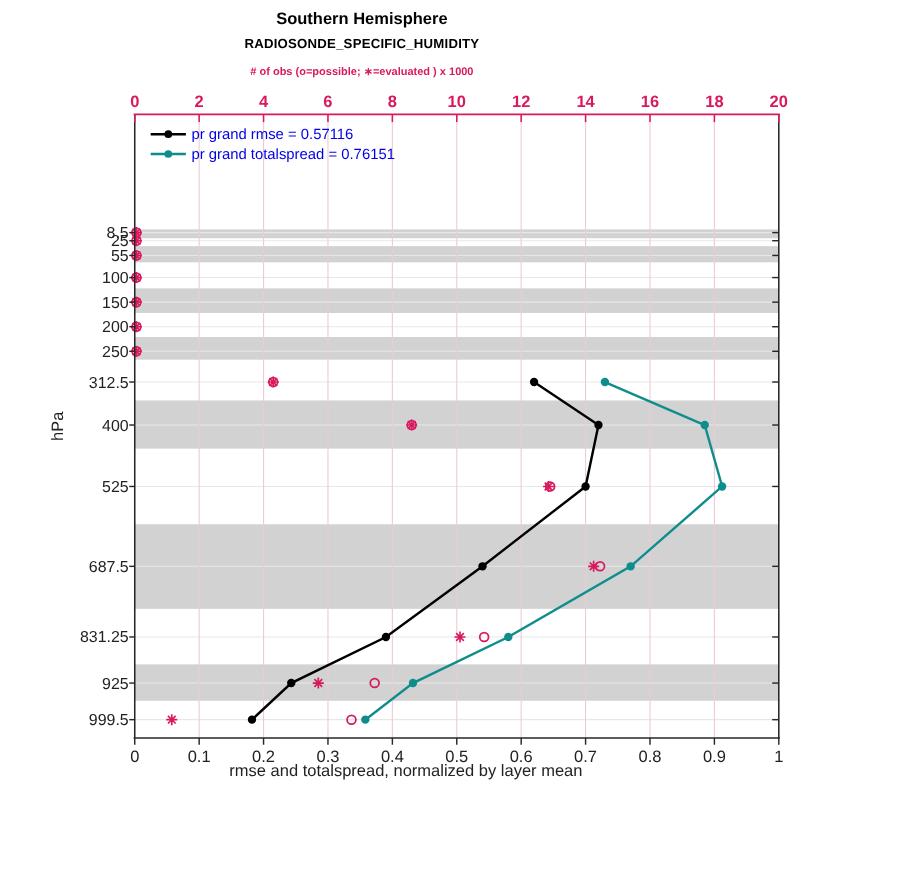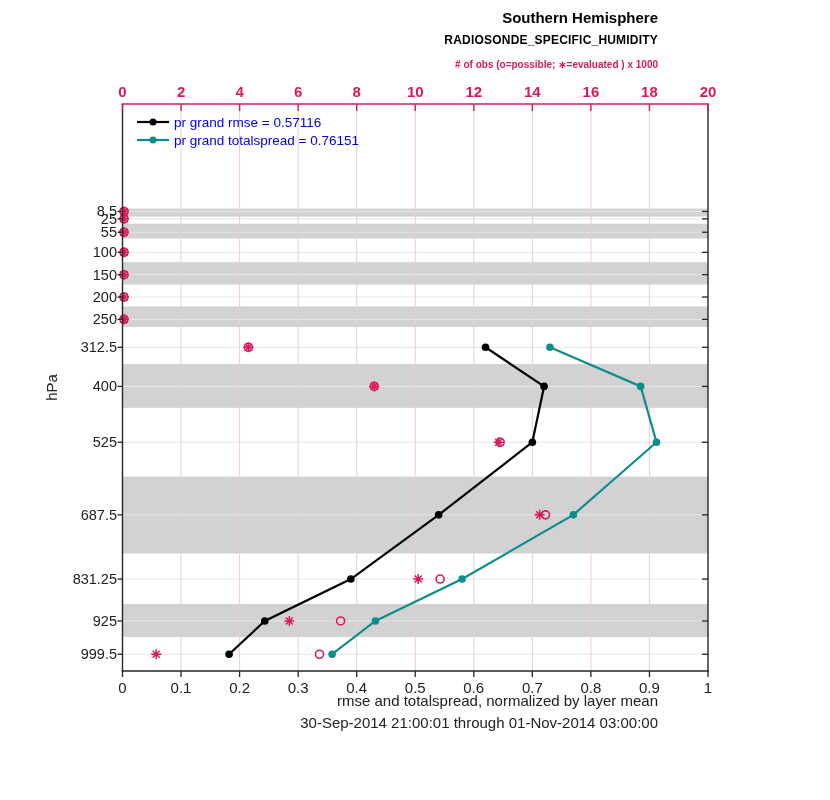--- a/index.html
+++ b/index.html
@@ -1,25 +1,25 @@
 <!DOCTYPE html>
 <html><head>
 <meta charset="utf-8">
 <style>
   html,body{margin:0;padding:0;background:#ffffff;}
   #canvas{
     position:relative;width:830px;height:800px;background:#ffffff;
     font-family:"Liberation Sans", sans-serif;overflow:hidden;
   }
   .abs{position:absolute;}
-  .ctr{left:0;width:658px;text-align:right;}
+  .ctr{left:0;width:658px;text-align:center;}
   #title1{top:9px;font-size:15px;font-weight:bold;color:#000;}
   #title2{top:33px;font-size:12px;font-weight:bold;color:#000;letter-spacing:0.2px;}
   #title3{top:59px;font-size:10px;font-weight:bold;color:#d9195f;}
-  #xlabel{top:692px;font-size:15px;color:#222;}
+  #xlabel{top:692px;font-size:15px;color:#222;margin-left:40px;}
   #timespan{top:714px;font-size:15px;color:#222;}
   #datafile{top:771px;font-size:7.5px;color:#222;}
   svg{position:absolute;left:0;top:0;}
 </style>
 </head>
 <body>
 
 <div id="canvas">
   <div id="title1" class="abs ctr">Southern Hemisphere</div>
   <div id="title2" class="abs ctr">RADIOSONDE_SPECIFIC_HUMIDITY</div>
@@ -193,14 +193,13 @@
       <text x="57" y="387.5" text-anchor="middle" font-size="15" fill="#222" transform="rotate(-90 57 387.5)">hPa</text>
       <line x1="137" y1="122" x2="169" y2="122" stroke="#000000" stroke-width="2.2"></line>
       <circle cx="153" cy="122" r="3.5" fill="#000000"></circle>
       <text x="174" y="126.5" font-size="13.5" fill="#0000e6">pr grand rmse = 0.57116</text>
       <line x1="137" y1="140" x2="169" y2="140" stroke="#0f8d8d" stroke-width="2.2"></line>
       <circle cx="153" cy="140" r="3.5" fill="#0f8d8d"></circle>
       <text x="174" y="144.5" font-size="13.5" fill="#0000e6">pr grand totalspread = 0.76151</text>
     </svg>
 
   <div id="xlabel" class="abs ctr">rmse and totalspread, normalized by layer mean</div>
-  <div id="timespan" class="abs ctr">30-Sep-2014 21:00:01 through 01-Nov-2014 03:00:00</div>
 </div>
 
 </body></html>

